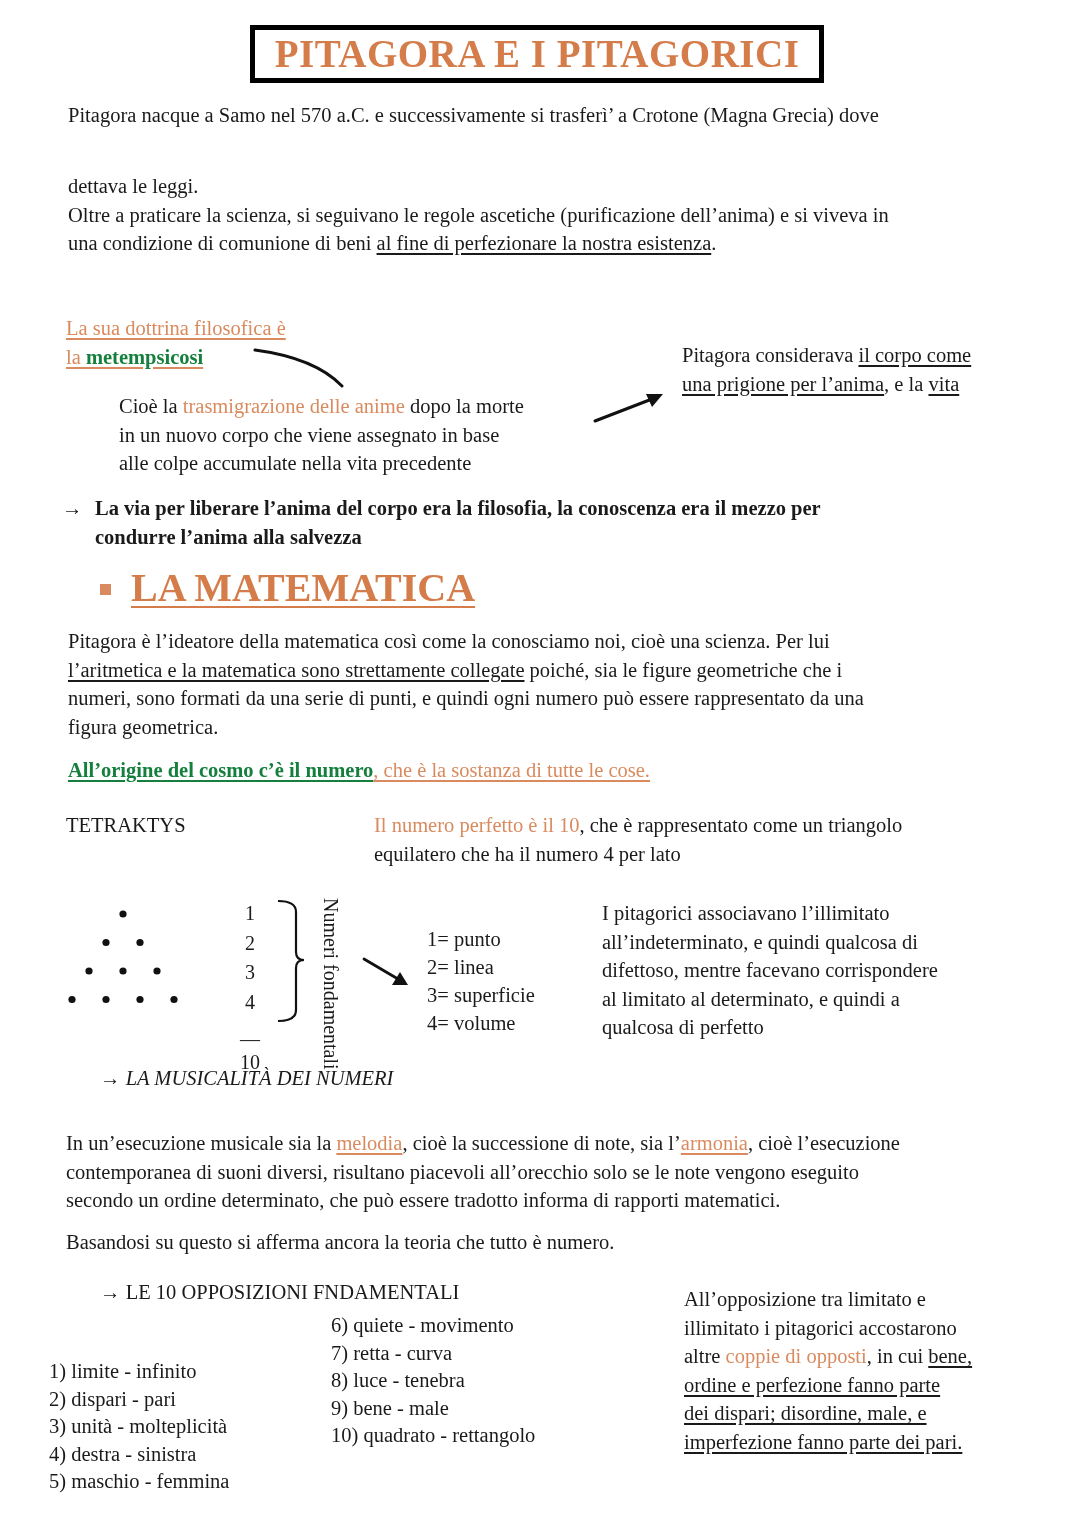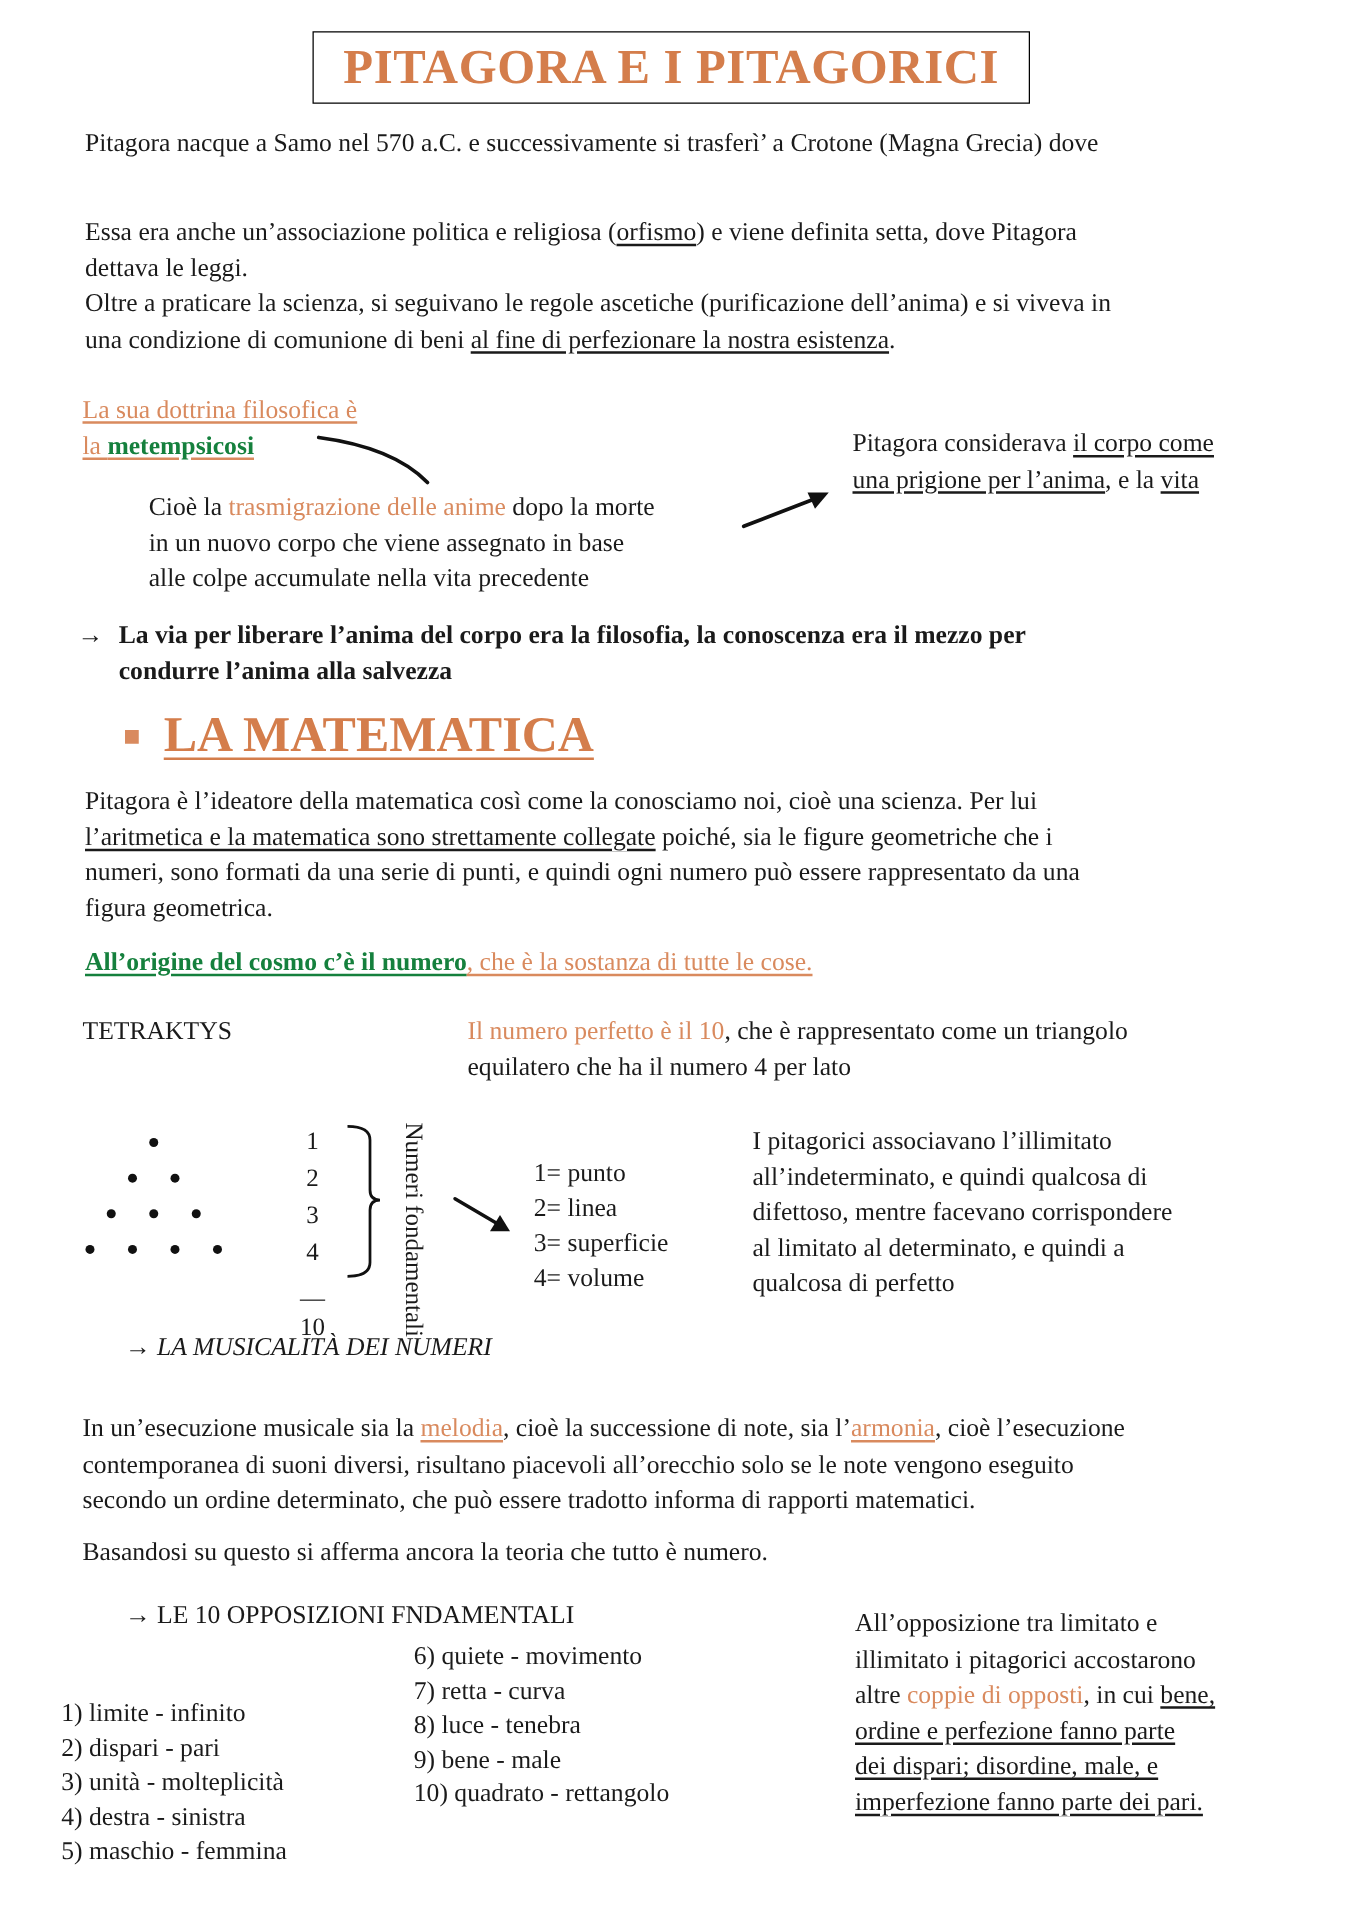--- a/index.html
+++ b/index.html
@@ -11,21 +11,21 @@
     line-height: 28.5px;
   }
   .abs { position: absolute; }
   .orange { color: #d98a5e; }
   .orange-strong { color: #15803d; font-family: Liberation Serif, serif; }
   .u { text-decoration: underline; text-underline-offset: 3px; text-decoration-thickness: 1.5px; }
   .bold { font-weight: bold; }
 
   #title-box {
     left: 250px; top: 25px; width: 574px; height: 58px;
-    border: 1px solid #000000; box-sizing: border-box;
+    border: 5px solid #000000; box-sizing: border-box;
     display: flex; align-items: center; justify-content: center;
   }
   #title-text {
     color: #d47d4b; font-weight: bold; font-size: 39px; letter-spacing: 0.5px;
   }
   .para { left: 68px; width: 950px; }
 
   .section-title {
     left: 100px; top: 574px; display: flex; align-items: center;
   }
@@ -46,23 +46,20 @@
 
 <div id="title-box" class="abs">
   <span id="title-text">PITAGORA E I PITAGORICI</span>
 </div>
 
 <div class="abs para" style="top:101px;">
   <div>Pitagora nacque a Samo nel 570 a.C. e successivamente si trasferì’ a Crotone (Magna Grecia) dove</div>
 </div>
 
 <div class="abs para" style="top:172px;">
-  <div>
-    <span>Essa era anche un’associazione politica e religiosa (</span><span class="u">orfismo</span><span>) e viene definita setta, dove Pitagora</span>
-  </div>
   <div>dettava le leggi.</div>
   <div>Oltre a praticare la scienza, si seguivano le regole ascetiche (purificazione dell’anima) e si viveva in</div>
   <div>
     <span>una condizione di comunione di beni </span><span class="u">al fine di perfezionare la nostra esistenza</span><span>.</span>
   </div>
 </div>
 
 <div class="abs" style="left:66px; top:314px;">
   <div class="orange u">La sua dottrina filosofica è</div>
   <div class="orange u">

